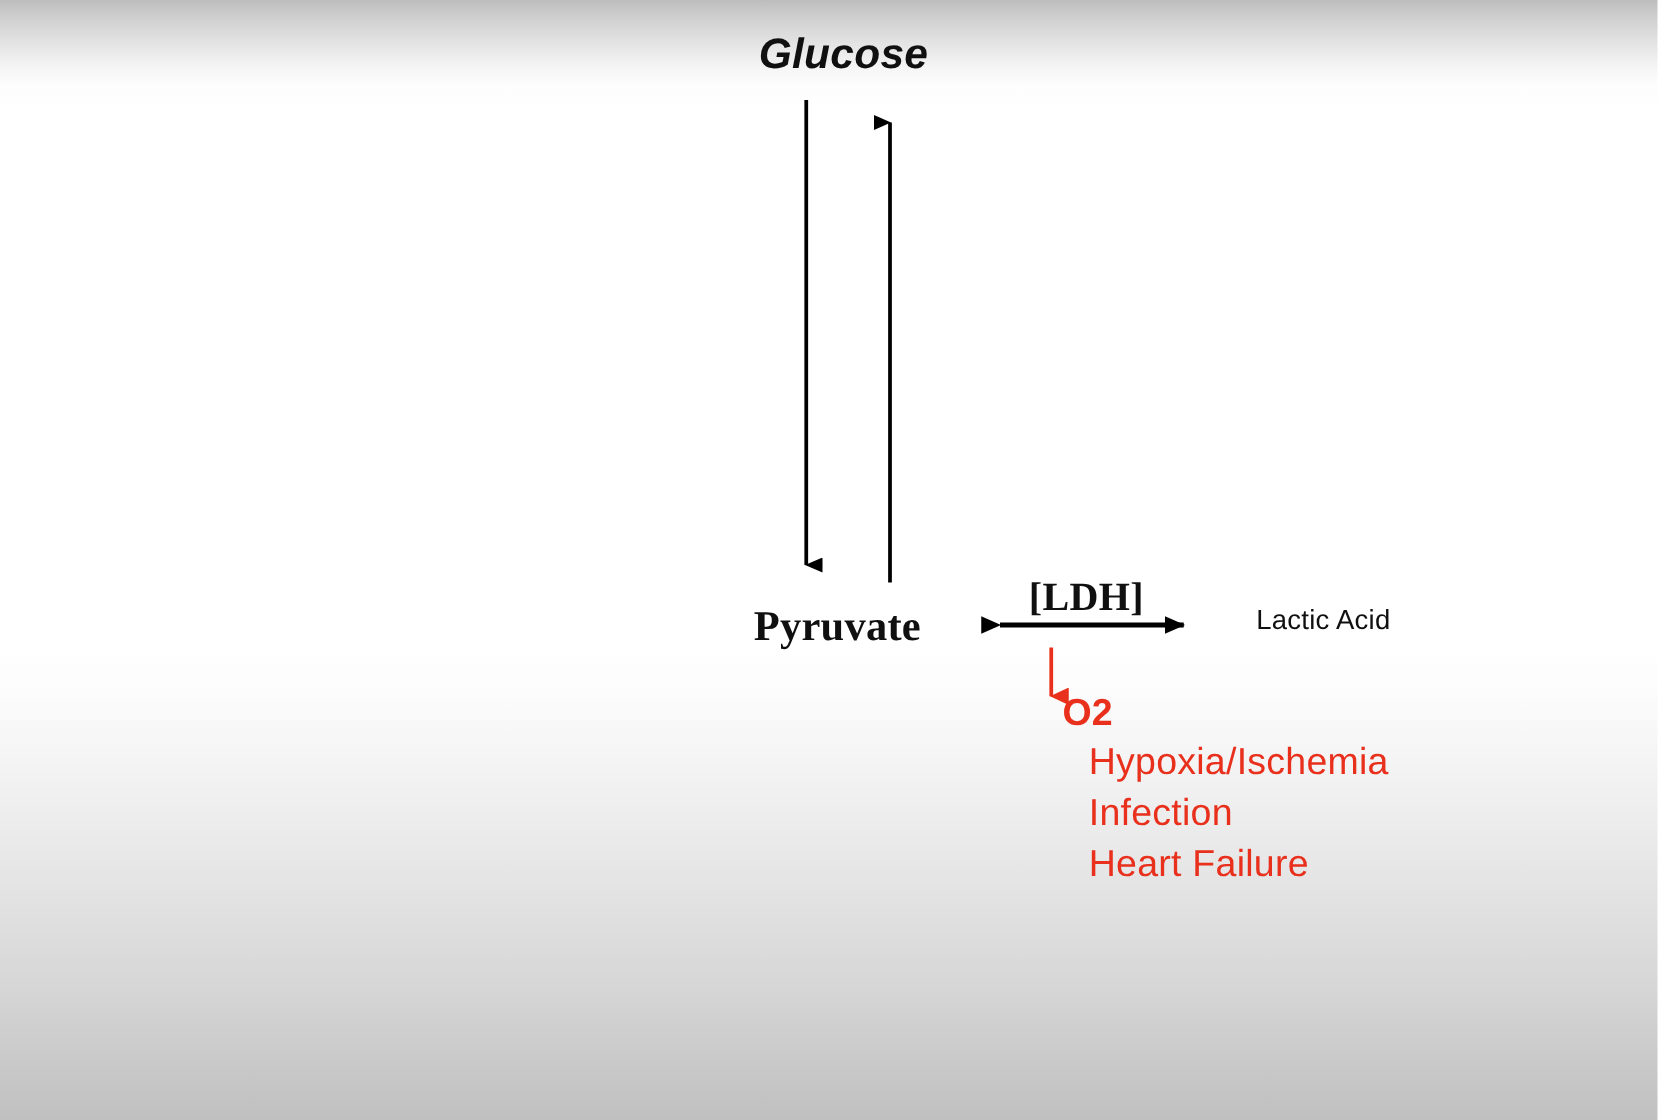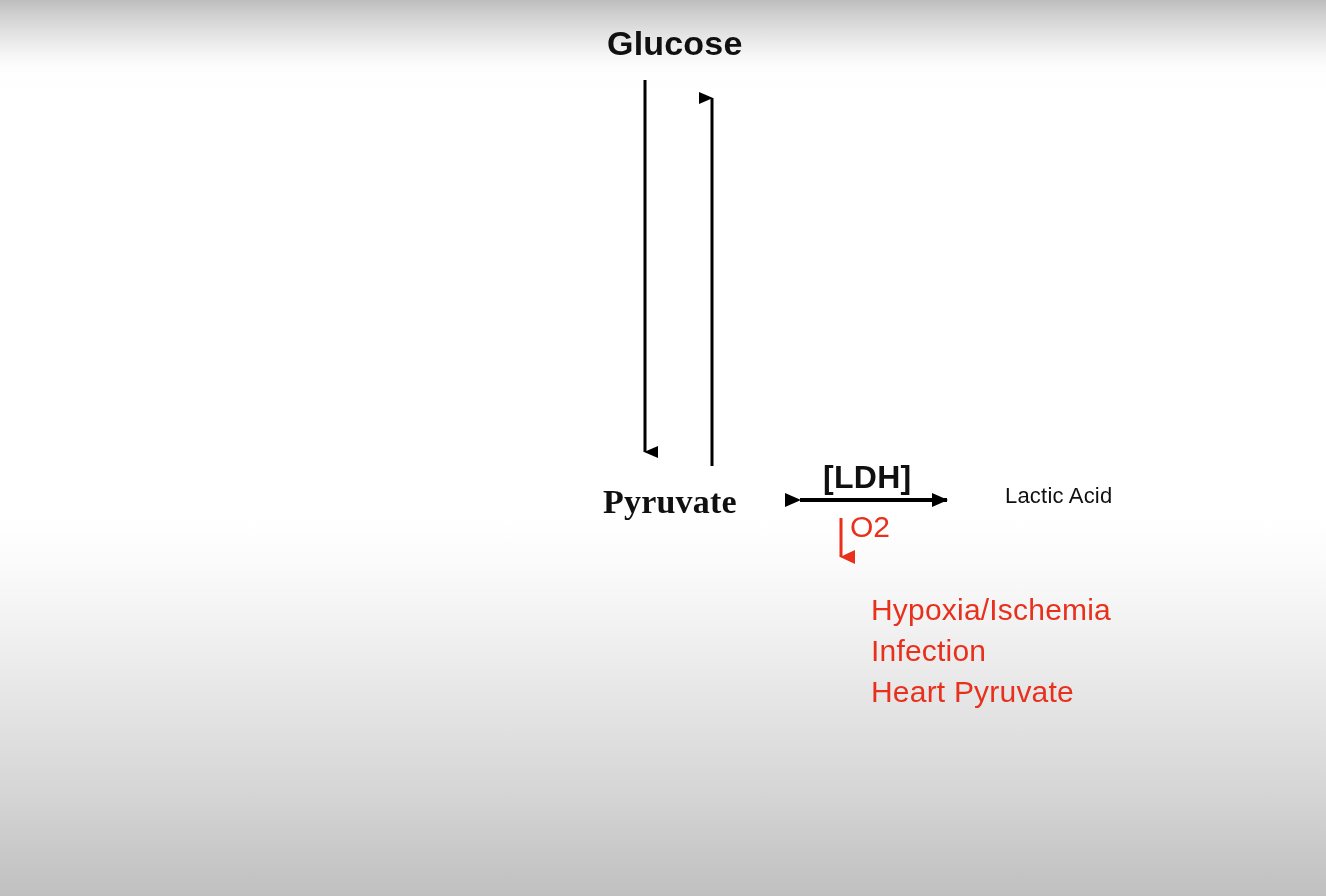--- a/index.html
+++ b/index.html
@@ -55,20 +55,21 @@
     color: #101010;
     line-height: 1;
   }
 
   #glucose-label {
     left: 607px;
     top: 26px;
     font-size: 34px;
     font-weight: bold;
     letter-spacing: 0.2px;
+    font-style: italic;
   }
 
   #pyruvate-label {
     left: 603px;
     top: 485px;
     font-size: 34px;
     font-weight: bold;
     letter-spacing: 0.2px;
     font-family: Liberation Serif, serif;
   }
@@ -80,28 +81,29 @@
     font-weight: normal;
     letter-spacing: 0.2px;
   }
 
   #ldh-label {
     left: 823px;
     top: 461px;
     font-size: 32px;
     font-weight: bold;
     letter-spacing: 0.3px;
+    font-family: Liberation Serif, serif;
   }
 
   #o2-label {
     position: absolute;
     left: 850px;
-    top: 512px;
+    top: 556px;
     font-size: 30px;
-    font-weight: normal;
+    font-weight: bold;
     line-height: 1;
     white-space: nowrap;
     color: #e8301c;
   }
 
   #causes-list {
     position: absolute;
     left: 871px;
     top: 589px;
     color: #e8301c;
@@ -154,16 +156,16 @@
 
   <div class="node-label" id="lactic-acid-label">Lactic Acid</div>
 
   <div class="node-label" id="ldh-label">[LDH]</div>
 
   <div id="o2-label">O2</div>
 
   <div id="causes-list">
     <span class="cause-item">Hypoxia/Ischemia</span>
     <span class="cause-item">Infection</span>
-    <span class="cause-item">Heart Pyruvate</span>
+    <span class="cause-item">Heart Failure</span>
   </div>
 
 </div>
 
 </body></html>

